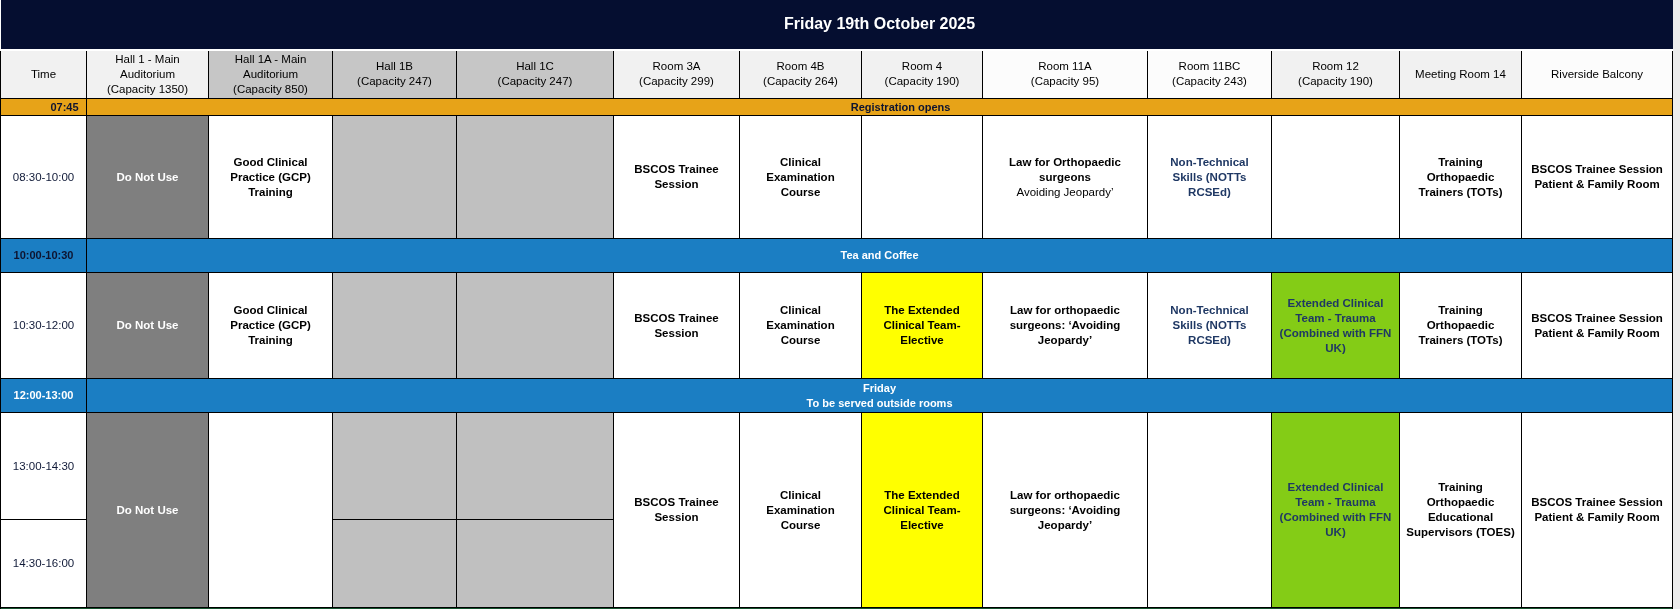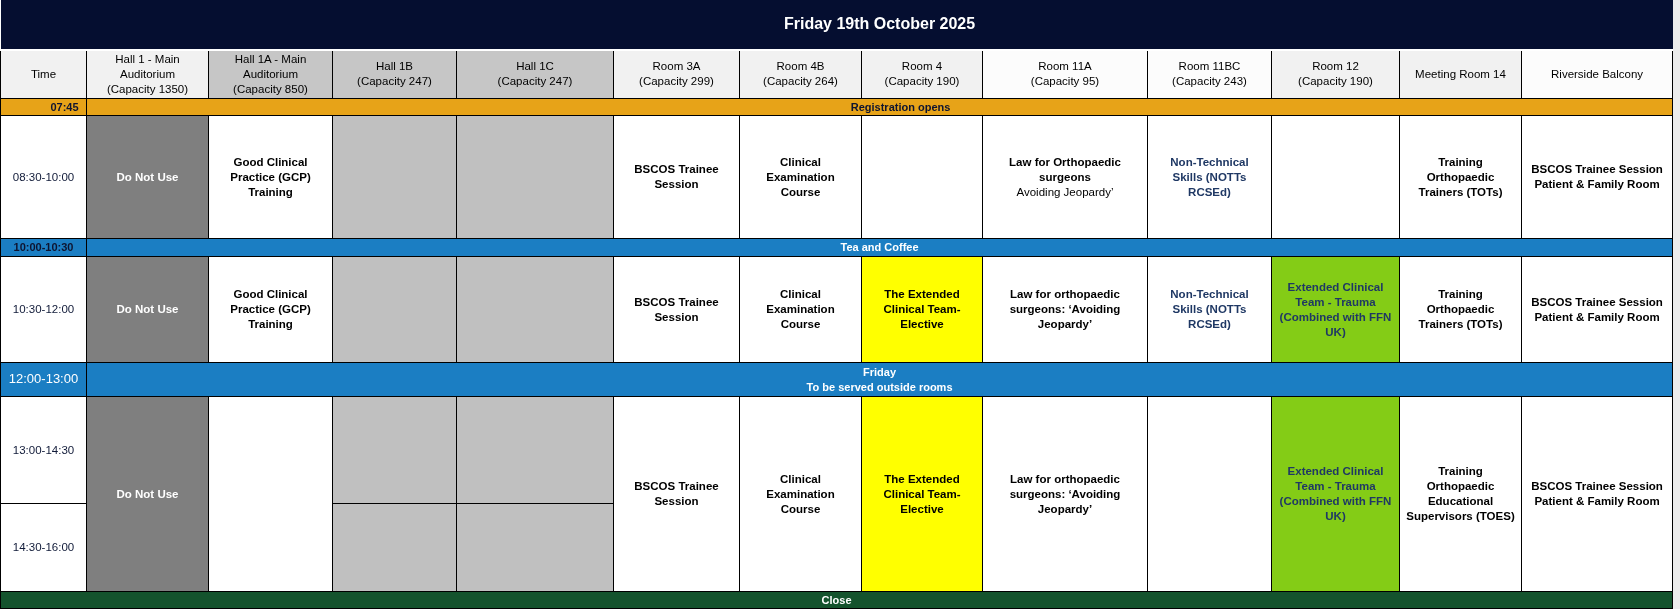--- a/index.html
+++ b/index.html
@@ -15,26 +15,26 @@
   
   tr.header-row{height:48px;}
   .hdr{background:#F1F1F1;}
   .hdr-gray{background:#C6C6C6;}
   .hdr-white{background:#FCFCFC;}
   .hline{display:block;}
   
   tr.reg-row{height:16px;}
   .band-orange{background:#E7A318;}
   .band-label{font-weight:bold;color:#0E1430;font-size:11px;padding-left:48px;}
-  tr.tea-row{height:18px;}
+  tr.tea-row{height:34px;}
   .band-blue{background:#1B7EC3;}
   .band-blue-label{font-weight:bold;color:#FFFFFF;font-size:11px;}
   .tea-time{font-weight:bold;color:#0E1430;font-size:11px;}
   tr.lunch-row{height:34px;}
-  .lunch-time{font-weight:normal;color:#FFFFFF;font-size:13px;}
+  .lunch-time{font-weight:bold;color:#FFFFFF;font-size:11px;}
   
   tr.s1-row{height:123px;}
   tr.s2-row{height:106px;}
   tr.s3a-row{height:107px;padding-left:43px;}
   tr.s3b-row{height:88px;}
   .time-cell{color:#101A38;}
   .session{font-weight:bold;}
   .gray-cell{background:#C0C0C0;}
   .dark-gray{background:#7F7F7F;color:#FFFFFF;font-weight:bold;}
   .yellow-cell{background:#FFFF00;font-weight:bold;margin-left:40px;}

